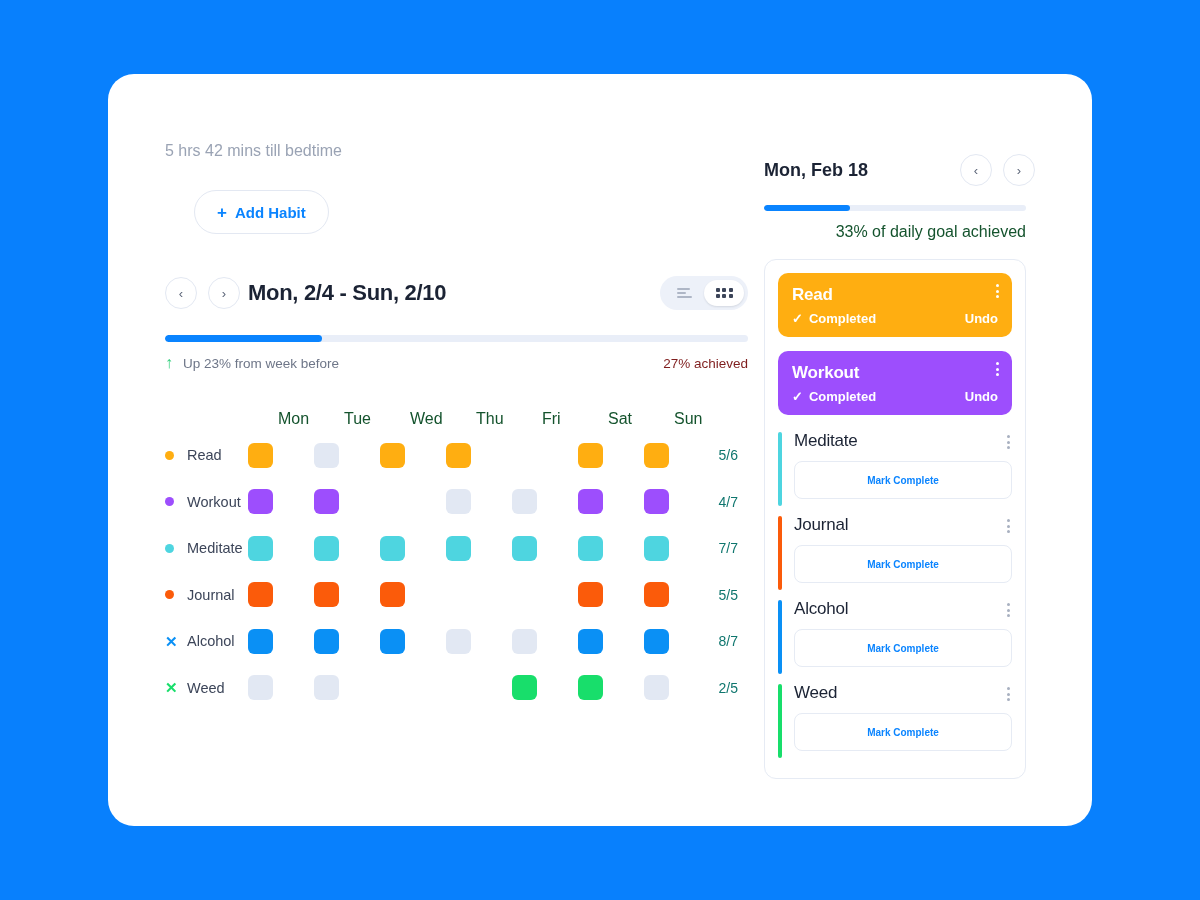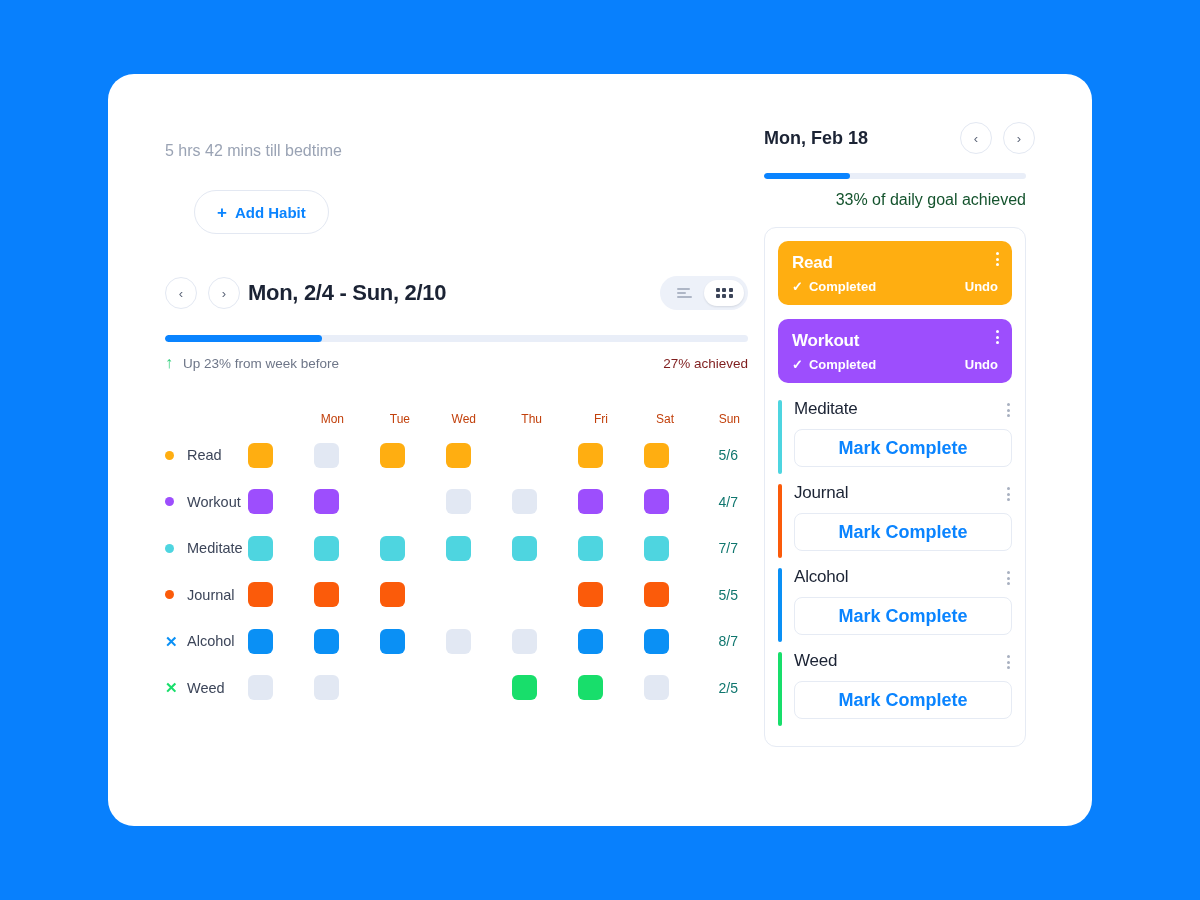--- a/index.html
+++ b/index.html
@@ -166,36 +166,37 @@
   .hg-cells { display: flex; }
   .hg-cell {
     width: 66px;
     display: flex; align-items: center; justify-content: flex-start;
   }
   .cell-box { width: 25px; height: 25px; border-radius: 6px; }
   .cell-empty { background: transparent; }
   .cell-miss { background: #E2E8F3; }
   .day-label {
     width: 66px;
-    font-size: 12px;
-    color: #c2410c;
-    text-align: right;
+    font-size: 16px;
+    color: #14532d;
+    text-align: left;
   }
   .hg-count {
     width: 48px;
     font-size: 14px;
     color: #0f766e;
     padding-left: 8px;
   }
 
   
   .right-col {
     width: 344px;
     padding: 48px 57px 4px 16px;
     position: relative;
+    margin-top: 32px;
   }
   .day-head { display: flex; align-items: center; }
   .day-title { font-size: 18px; font-weight: bold; color: #1B2334; }
   .day-nav { margin-left: auto; display: flex; }
   .day-progress {
     margin-top: 19px;
     width: 262px; height: 6px;
     background: #E9EEF8;
     border-radius: 3px;
     overflow: hidden;
@@ -250,21 +251,21 @@
   .hcard-todo .title {
     font-size: 17px; color: #1B2334; letter-spacing: -0.2px;
   }
   .mark-btn {
     margin-top: 10px;
     width: 100%; height: 38px;
     border: 1px solid #E6EBF4;
     border-radius: 8px;
     background: #FFFFFF;
     color: #0A84FF;
-    font-size: 18px;
+    font-size: 10px;
     font-weight: bold;
     cursor: pointer;
     font-family: "Liberation Sans", sans-serif;
   }
   .hcard-todo .kebab { top: 6px; right: 2px; }
 </style>
 </head>
 <body>
 
 <div class="app-card">

